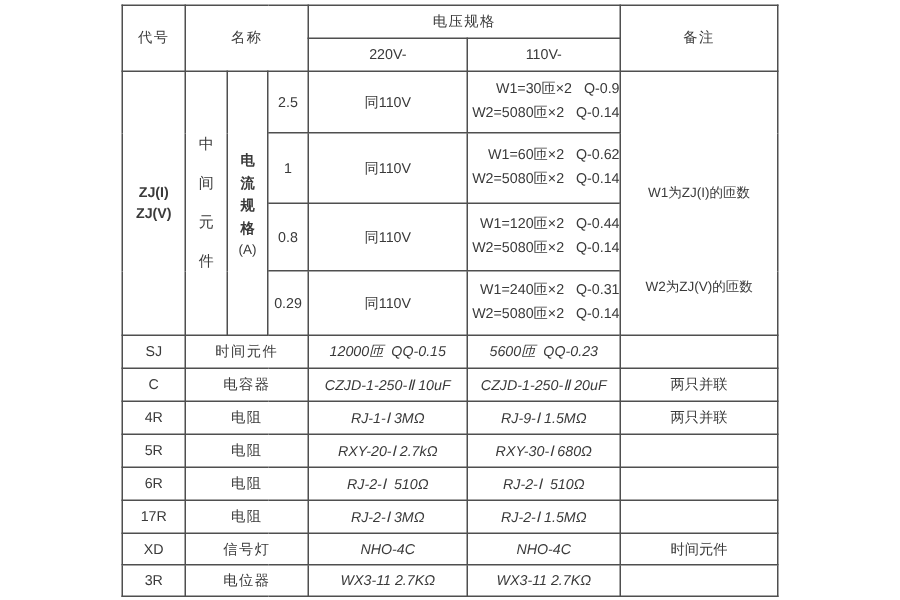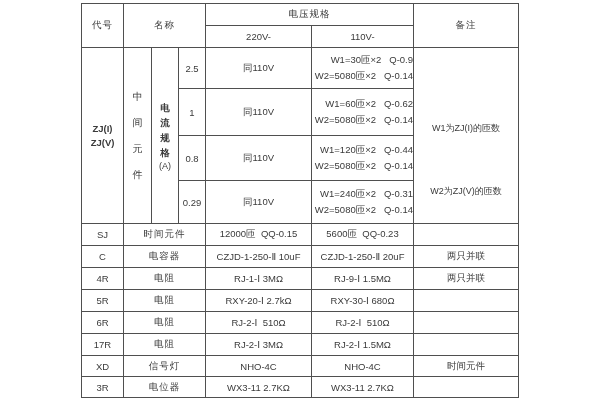--- a/index.html
+++ b/index.html
@@ -14,21 +14,21 @@
   table.spec td{
     border:1px solid #4f4f4f;padding:0;margin:0;
     text-align:center;vertical-align:middle;
     font-size:9.5px;color:#3a3a3a;overflow:hidden;
   }
   
   .rh22{height:22px}.rh41{height:41px}.rh47{height:47px}.rh45{height:45px}
   .rh43{height:43px}.rh21{height:21px}
   
   .cjk{font-size:10px;letter-spacing:1px;}
-  .pre{white-space:pre;}
+  .pre{white-space:pre;font-style:italic;}
   .wcell{text-align:left;padding-left:7px;font-size:9px;}
   .wcell div{line-height:16px;white-space:pre;text-align:right;}
   .zjcode div{line-height:14px;font-size:9.5px;font-weight:bold;}
   .zjremark div{line-height:15px;font-size:9px;margin-top:48px;}
   
   .vcol{display:inline-block;width:1.25em;word-break:break-all;text-align:center;}
   .v1{line-height:26px;font-size:10px;}
   .v2{line-height:15px;font-size:9.5px;font-weight:bold;}
   .vunit{line-height:12px;font-size:9px;}
 </style>

